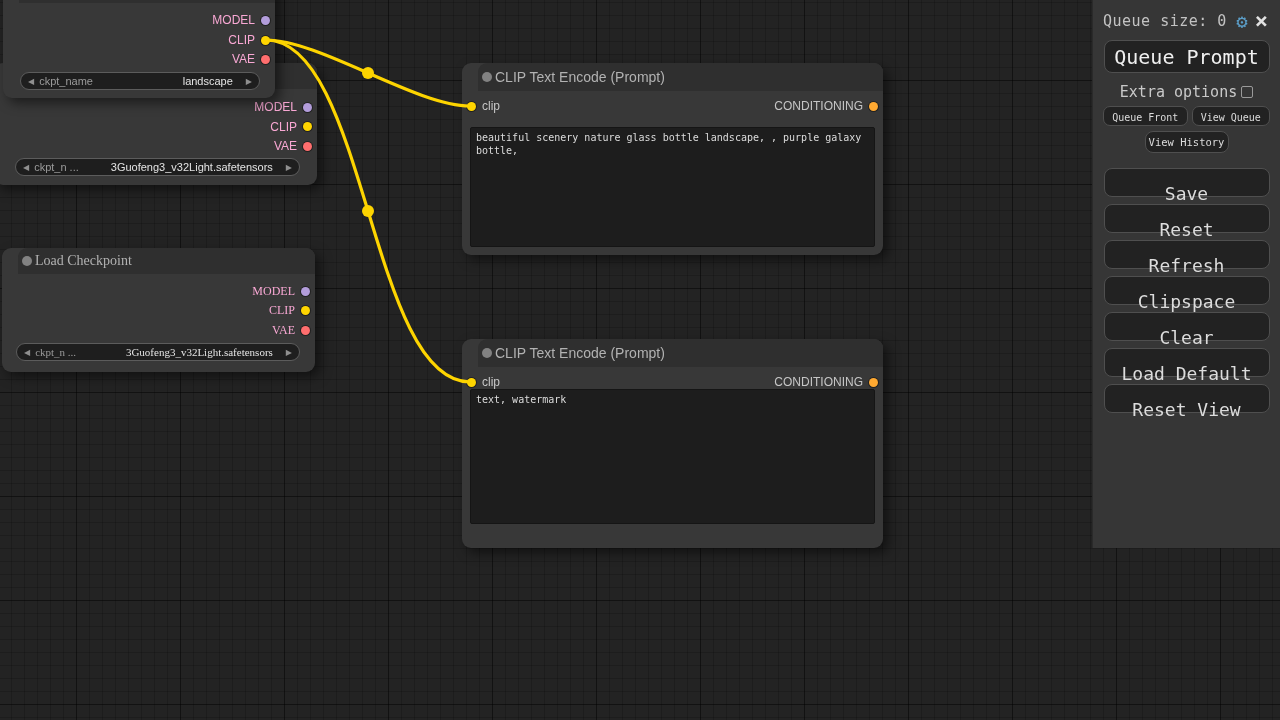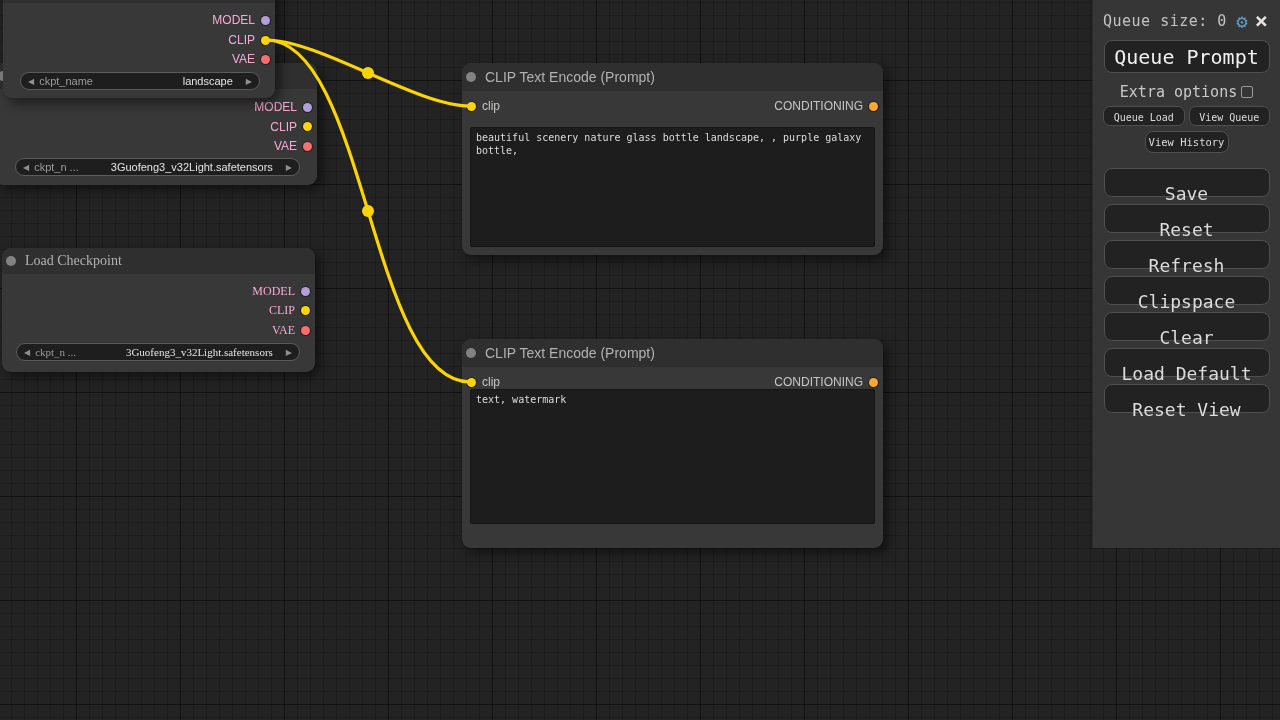--- a/index.html
+++ b/index.html
@@ -24,24 +24,24 @@
     position:absolute;
     background:#383838;
     border-radius:9px;
     box-shadow:5px 5px 12px rgba(0,0,0,0.5);
     z-index:2;
   }
   .node-title {
     height:26px;
     background:#2f2f2f;
     border-radius:9px 9px 0 0;
-    display:flex; align-items:center; gap:9px;
+    display:flex; align-items:center; gap:3px;
     padding-left:4px;
     color:#b2b2b2; font-size:14px;
-    overflow:hidden; white-space:nowrap;
+    overflow:hidden; white-space:nowrap;margin-left:16px;
   }
   .clip-node .node-title { height:28px; }
   .collapse-dot {
     width:10px; height:10px; border-radius:50%;
     background:#828282; flex:0 0 auto;
   }
   .slot {
     position:absolute; height:14px;
     display:flex; align-items:center; gap:6px;
     color:#f9a8d4; font-size:12px; white-space:nowrap;
@@ -272,21 +272,21 @@
   </div>
 
   <button class="btn btn-queue-prompt">Queue Prompt</button>
 
   <div class="extra-row">
     <span>Extra options</span>
     <span class="checkbox"></span>
   </div>
 
   <div class="small-row">
-    <button class="btn btn-small">Queue Load</button>
+    <button class="btn btn-small">Queue Front</button>
     <button class="btn btn-small">View Queue</button>
   </div>
 
   <button class="btn btn-history">View History</button>
 
   <div class="menu-btns">
     <button class="btn btn-menu">Save</button>
     <button class="btn btn-menu">Reset</button>
     <button class="btn btn-menu">Refresh</button>
     <button class="btn btn-menu">Clipspace</button>

